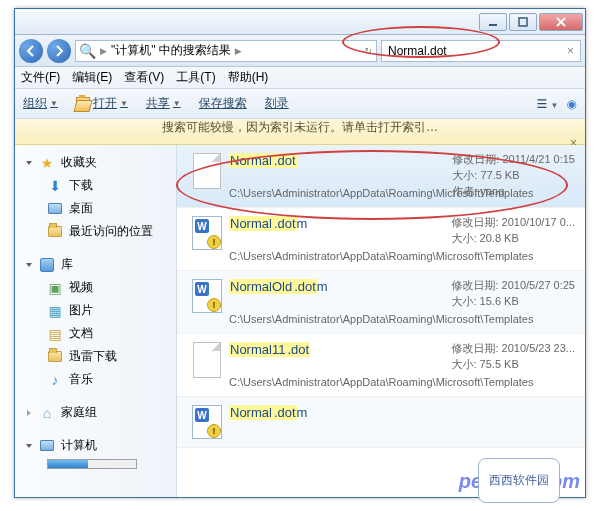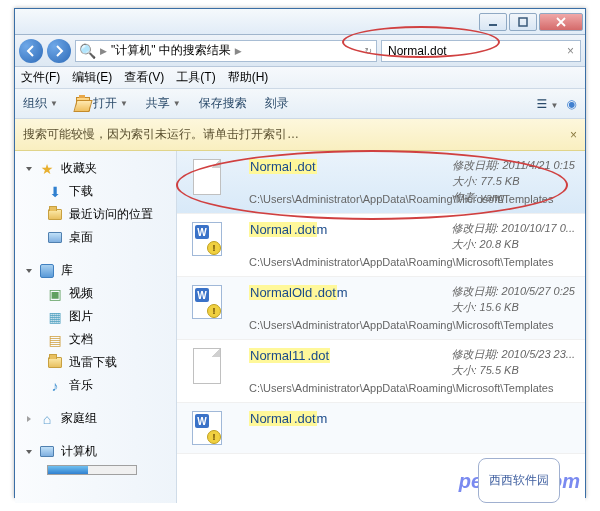--- a/index.html
+++ b/index.html
@@ -12,58 +12,58 @@
 .navbar { height: 32px; background: linear-gradient(to bottom, #eef3f9, #dde8f3); display: flex; align-items: center; padding: 0 4px; gap: 4px; border-bottom: 1px solid #b8c8db; }
 .navbtn { width: 24px; height: 24px; border-radius: 50%; background: radial-gradient(circle at 30% 30%, #6fa8e8, #2e6bb8); display: flex; align-items: center; justify-content: center; color: #fff; }
 .navbtn svg { width: 12px; height: 12px; fill: #fff; }
 .breadcrumb { flex: 1; height: 22px; background: #fff; border: 1px solid #a8bdd4; display: flex; align-items: center; padding: 0 4px; font-size: 12px; gap: 4px; }
 .bc-sep { color: #888; font-size: 9px; }
 .searchbox { width: 200px; height: 22px; background: #fff; border: 1px solid #a8bdd4; display: flex; align-items: center; padding: 8px 6px; font-size: 12px; position: relative; }
 .searchbox input { border: none; outline: none; flex: 1; font-size: 12px; }
 .searchbox .clear { color: #888; font-size: 12px; cursor: default; }
 .menubar { height: 22px; background: linear-gradient(to bottom, #f6f9fc, #ecf2f8); border-bottom: 1px solid #cdd9e6; display: flex; align-items: center; padding: 0 6px; gap: 12px; font-size: 12px; }
 .toolbar { height: 30px; background: linear-gradient(to bottom, #f4f8fb, #e5eef7); border-bottom: 1px solid #cdd9e6; display: flex; align-items: center; padding: 0 8px; gap: 18px; font-size: 12px; color: #2a4a6a; }
-.tb-item { display: flex; align-items: center; gap: 3px; }
+.tb-item { display: flex; align-items: center; gap: 3px; text-decoration: underline; }
 .tb-drop { font-size: 8px; color: #666; }
 .open-icon { width: 14px; height: 14px; background: linear-gradient(to bottom,#ffd98a,#e8a84a); border: 1px solid #c48a2a; position: relative; }
 .open-icon::before { content: ''; position: absolute; top: -3px; left: 2px; width: 6px; height: 3px; background: #e8a84a; }
 .open-icon::after { content: ''; position: absolute; top: 2px; left: -2px; width: 14px; height: 10px; background: linear-gradient(to bottom,#ffe8b0,#f0c060); border: 1px solid #c48a2a; transform: skewX(-15deg); }
 .tb-right { margin-left: auto; display: flex; gap: 8px; }
-.warnbar { height: 32px; background: linear-gradient(to bottom, #fdf7dc, #f9efc0); border-bottom: 1px solid #e0d48a; display: flex; align-items: center; padding: 0 8px; font-size: 12px; color: #5a5030; }
+.warnbar { height: 26px; background: linear-gradient(to bottom, #fdf7dc, #f9efc0); border-bottom: 1px solid #e0d48a; display: flex; align-items: center; padding: 0 8px; font-size: 12px; color: #5a5030; flex-direction: column; }
 .warnbar .wclose { margin-left: auto; color: #8a7a40; cursor: default; }
 .content { display: flex; height: calc(100% - 136px); }
 .navpane { width: 162px; background: linear-gradient(to right, #fafcfe, #eef4fa); border-right: 1px solid #d0dce8; overflow-y: auto; font-size: 12px; padding: 6px 0; }
 .navitem { display: flex; align-items: center; gap: 6px; padding: 3px 6px 3px 18px; cursor: default; }
 .navitem.sub { padding-left: 32px; }
 .navitem.head { padding-left: 10px; }
 .tri { width: 8px; height: 8px; display: inline-flex; align-items: center; justify-content: center; }
 .tri svg { width: 8px; height: 8px; }
 .nicon { width: 16px; height: 16px; display: flex; align-items: center; justify-content: center; font-size: 14px; }
 .fav-star { color: #e8b030; }
 .folder-i { width: 14px; height: 11px; background: linear-gradient(to bottom,#fce9a8,#e8c060); border: 1px solid #c8a040; border-radius: 1px; position: relative; }
 .folder-i::before { content:''; position:absolute; top:-4px; left:0; width:6px; height:4px; background:#e8c060; border:1px solid #c8a040; border-bottom:none; border-radius:1px 1px 0 0; }
 .lib-i { width: 14px; height: 14px; background: linear-gradient(to bottom,#a8d0f0,#5a9ad8); border: 1px solid #4080c0; border-radius: 2px; }
 .disk-i { width: 15px; height: 10px; background: linear-gradient(to bottom,#e0e0e0,#b0b0b0); border: 1px solid #808080; border-radius: 1px; }
 .monitor-i { width: 14px; height: 11px; background: linear-gradient(to bottom,#c0e0f8,#80b0e0); border: 1px solid #5080b0; border-radius: 1px; }
 .navgap { height: 10px; }
 .results { flex: 1; overflow-y: auto; background: #fff; }
-.result { padding: 6px 8px 8px 12px; border-bottom: 1px solid #f0f0f0; position: relative; display: flex; gap: 24px; }
+.result { padding: 6px 8px 8px 12px; border-bottom: 1px solid #f0f0f0; position: relative; display: flex; gap: 4px; }
 .result.sel { background: linear-gradient(to bottom, #eaf3fb, #d8e9f8); }
 .result.alt { background: #f7fafd; }
 .ricon { width: 36px; height: 36px; flex-shrink: 0; display: flex; align-items: flex-start; justify-content: center; padding-top: 2px; }
 .doc-icon { width: 28px; height: 36px; background: #fff; border: 1px solid #c0c0c0; position: relative; }
 .doc-icon::before { content:''; position:absolute; top:0; right:0; width:8px; height:8px; background: linear-gradient(135deg, #fff 50%, #d0d0d0 50%); }
 .word-icon { width: 30px; height: 34px; background: #fff; border: 1px solid #a0b8d8; position: relative; }
 .word-icon::before { content:'W'; position:absolute; top: 2px; left: 2px; width: 14px; height: 14px; background: #3a72c8; color: #fff; font-size: 10px; font-weight: bold; display: flex; align-items: center; justify-content: center; border-radius: 2px; }
 .word-icon::after { content:'!'; position:absolute; bottom:0; right:0; width:12px; height:12px; background:#f0d040; color:#604000; border-radius:50%; font-size:9px; font-weight:bold; display:flex; align-items:center; justify-content:center; border:1px solid #c0a020; }
 .rbody { flex: 1; min-width: 0; }
 .rtitle { font-size: 13px; color: #1a4a8a; display: inline-block; }
 .hl { background: #fff89a; padding: 0 1px; }
 .rmeta { position: absolute; right: 10px; top: 6px; font-size: 11px; color: #666; text-align: left; line-height: 16px; }
-.rmeta div { white-space: nowrap; font-style: italic; }
+.rmeta div { white-space: nowrap; }
 .rpath { font-size: 11px; color: #666; margin-top: 18px; white-space: nowrap; overflow: hidden; }
 .ellipse1 { position: absolute; border: 2px solid #d04040; border-radius: 50%; pointer-events: none; }
 .e-search { top: 26px; left: 342px; width: 158px; height: 32px; }
 .e-result { top: 150px; left: 176px; width: 392px; height: 70px; }
 .watermark { position: absolute; bottom: 18px; right: 20px; font-size: 20px; font-weight: bold; font-style: italic; color: #7a8af0; text-shadow: 1px 1px 0 #fff; pointer-events: none; }
 .bubble { position: absolute; bottom: 8px; right: 40px; background: #fff; border: 1px solid #a0b0d0; border-radius: 8px; padding: 13px 10px; font-size: 12px; color: #4060a0; }
 .diskbar { margin: 2px 0 0 32px; width: 90px; height: 10px; border: 1px solid #a0a0a0; background: #f0f0f0; position: relative; }
 .diskbar::before { content:''; position:absolute; left:0; top:0; bottom:0; width:45%; background: linear-gradient(to bottom,#70c0f0,#3080d0); }
 </style>
 </head>
@@ -157,29 +157,29 @@
           </span>
           <span class="nicon fav-star">★</span>
           <span>收藏夹</span>
         </div>
       <div class="navitem sub">
           <span class="nicon" style="color:#3080d0">⬇</span>
           <span>下载</span>
         </div>
       <div class="navitem sub">
           <span class="nicon">
+            <span class="monitor-i"></span>
+          </span>
+          <span>桌面</span>
+        </div>
+      <div class="navitem sub">
+          <span class="nicon">
             <span class="folder-i"></span>
           </span>
           <span>最近访问的位置</span>
-        </div>
-      <div class="navitem sub">
-          <span class="nicon">
-            <span class="monitor-i"></span>
-          </span>
-          <span>桌面</span>
         </div>
       <div class="navgap"></div>
       <div class="navitem head">
           <span class="tri">
             <svg viewBox="0 0 8 8">
               <path d="M1 2 L7 2 L4 6 Z" fill="#606060"></path>
             </svg>
           </span>
           <span class="nicon">
             <span class="lib-i"></span>

